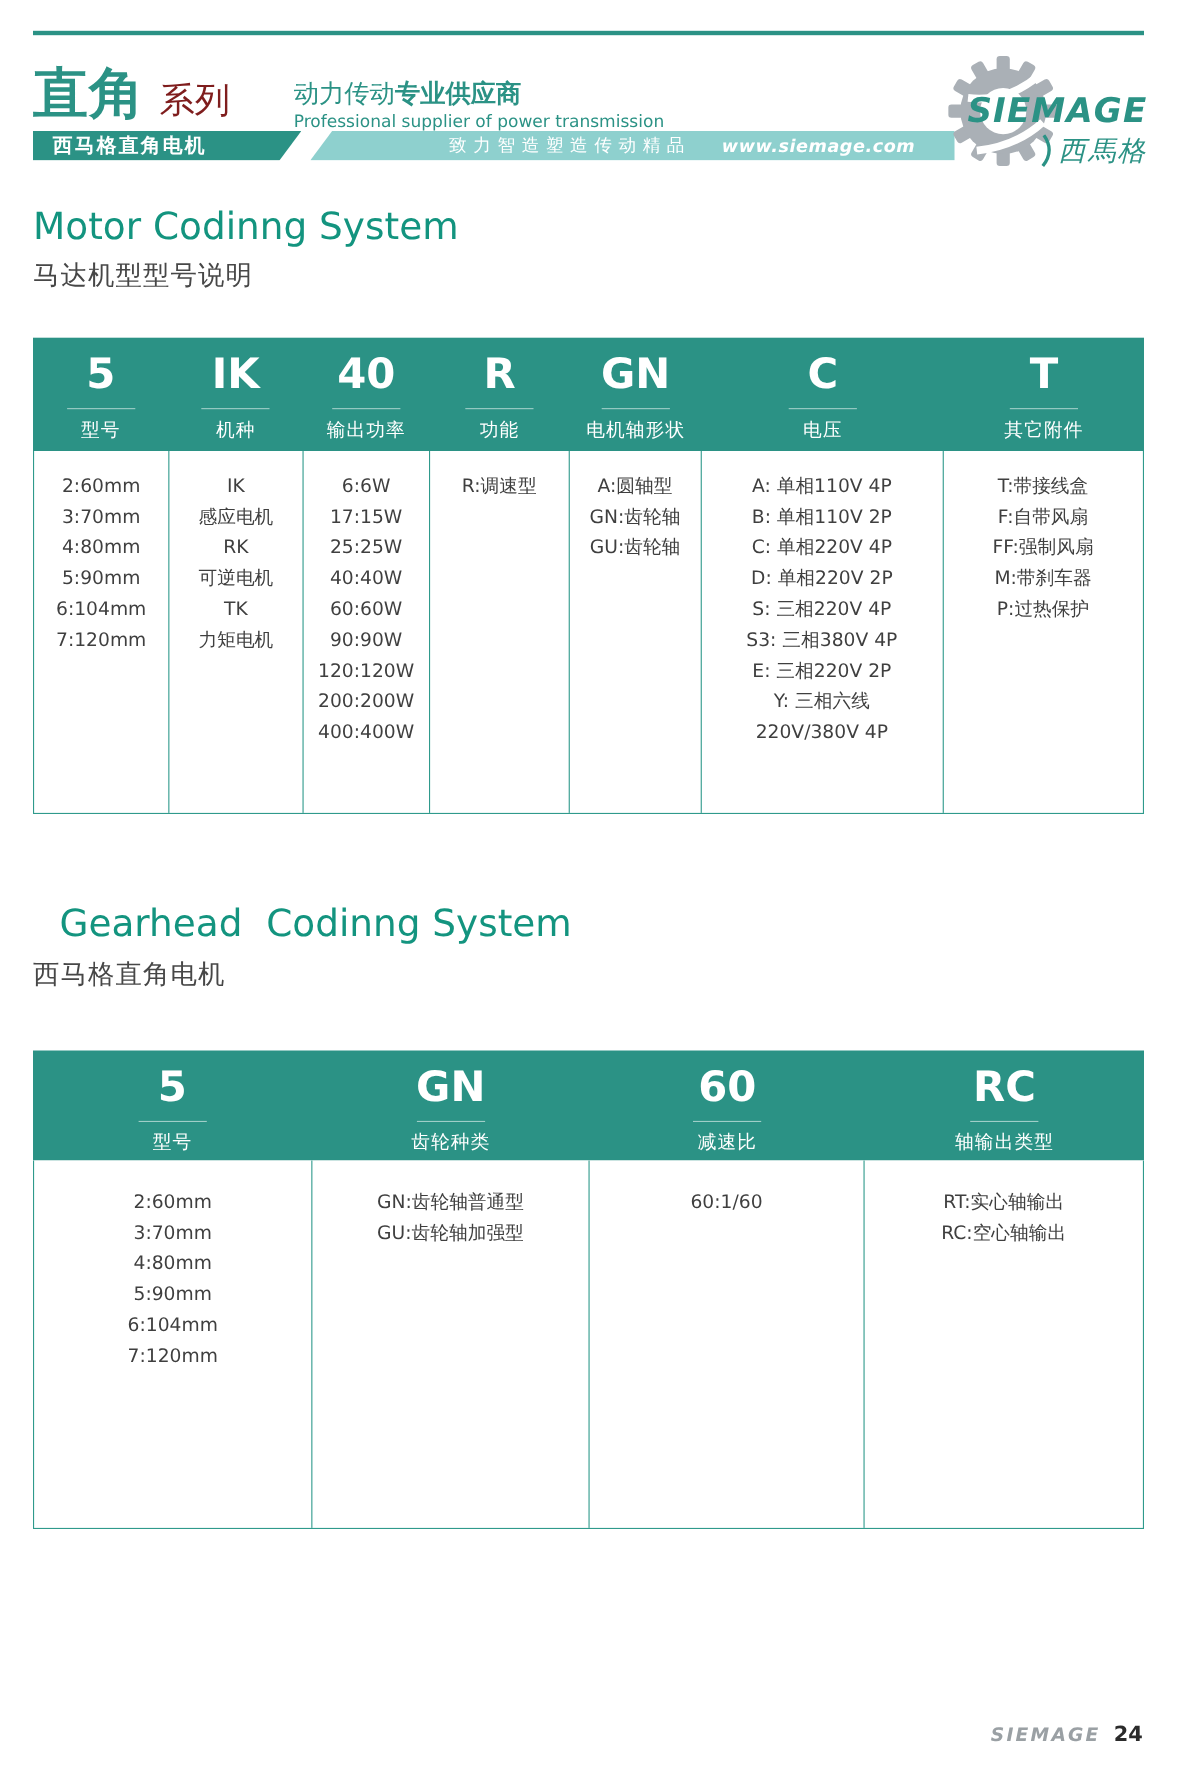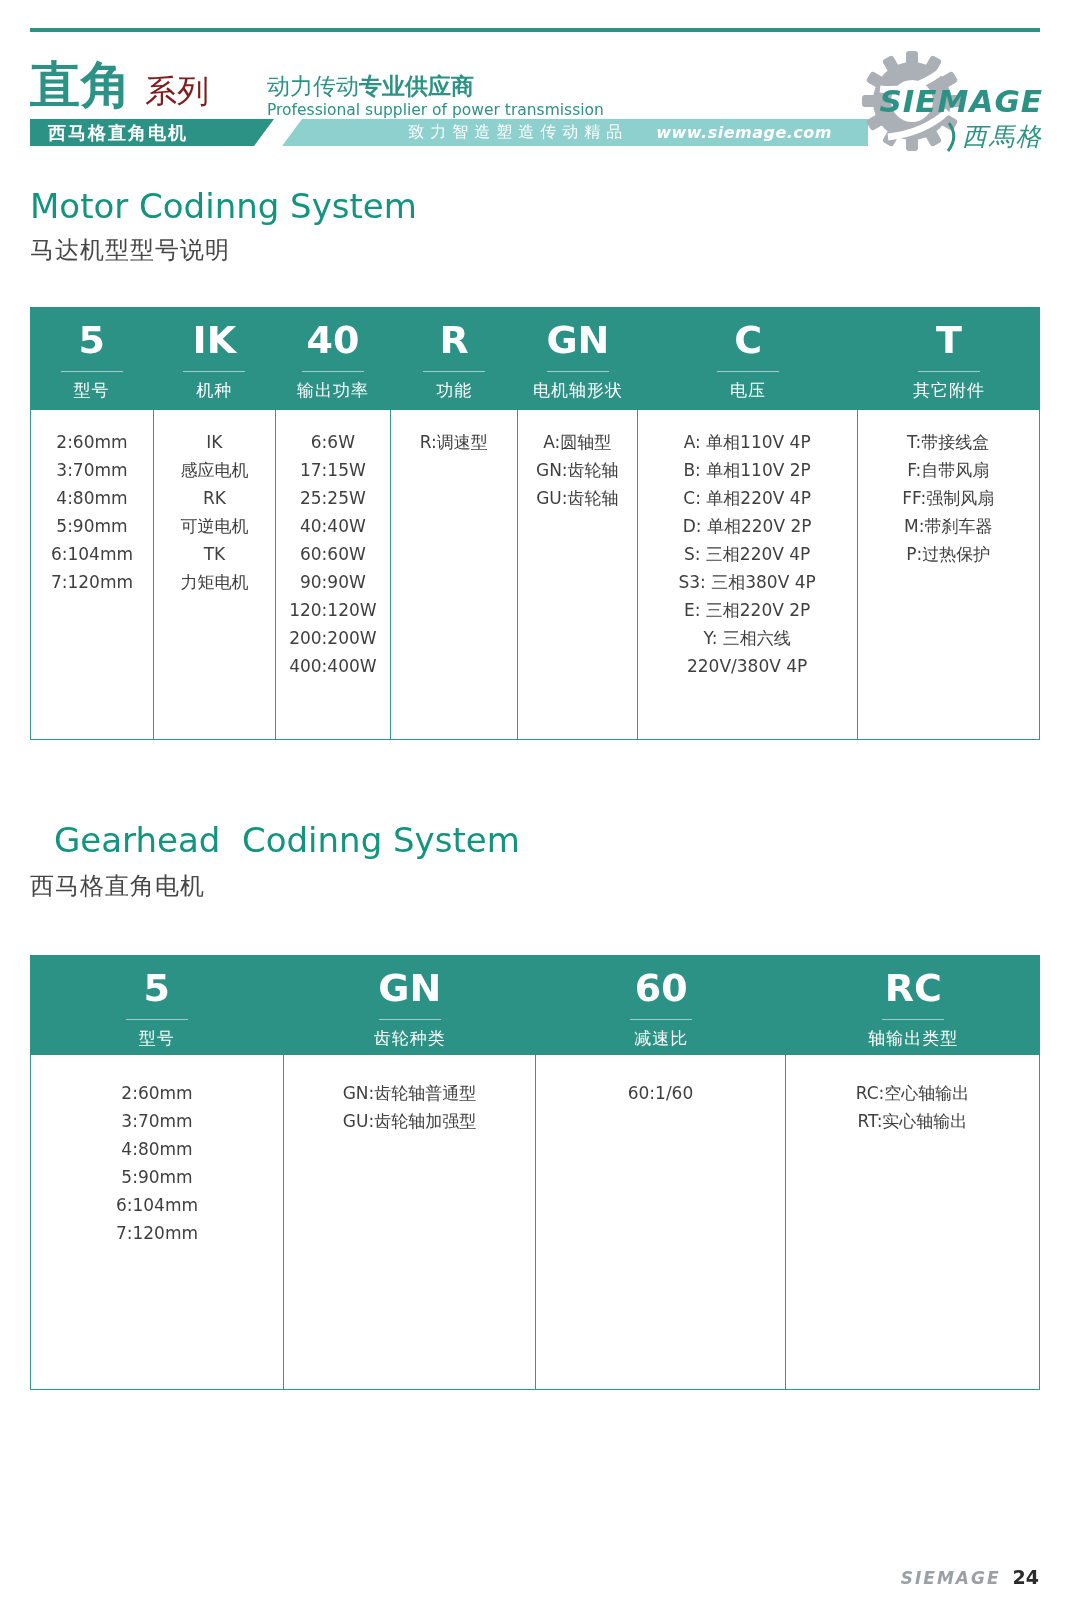--- a/index.html
+++ b/index.html
@@ -271,22 +271,22 @@
         <div class="ln">7:120mm</div>
       </div>
       <div class="td" style="width: 25%;">
         <div class="ln">GN:齿轮轴普通型</div>
         <div class="ln">GU:齿轮轴加强型</div>
       </div>
       <div class="td" style="width: 24.8%;">
         <div class="ln">60:1/60</div>
       </div>
       <div class="td" style="width: 25.1%;">
+        <div class="ln">RT:实心轴输出</div>
         <div class="ln">RC:空心轴输出</div>
-        <div class="ln">RT:实心轴输出</div>
       </div>
     </div>
 </div>
 
 <div class="abs footer">
   <span class="brand">SIEMAGE</span>
   <span class="pagenum">24</span>
 </div>
 
 </body></html>

